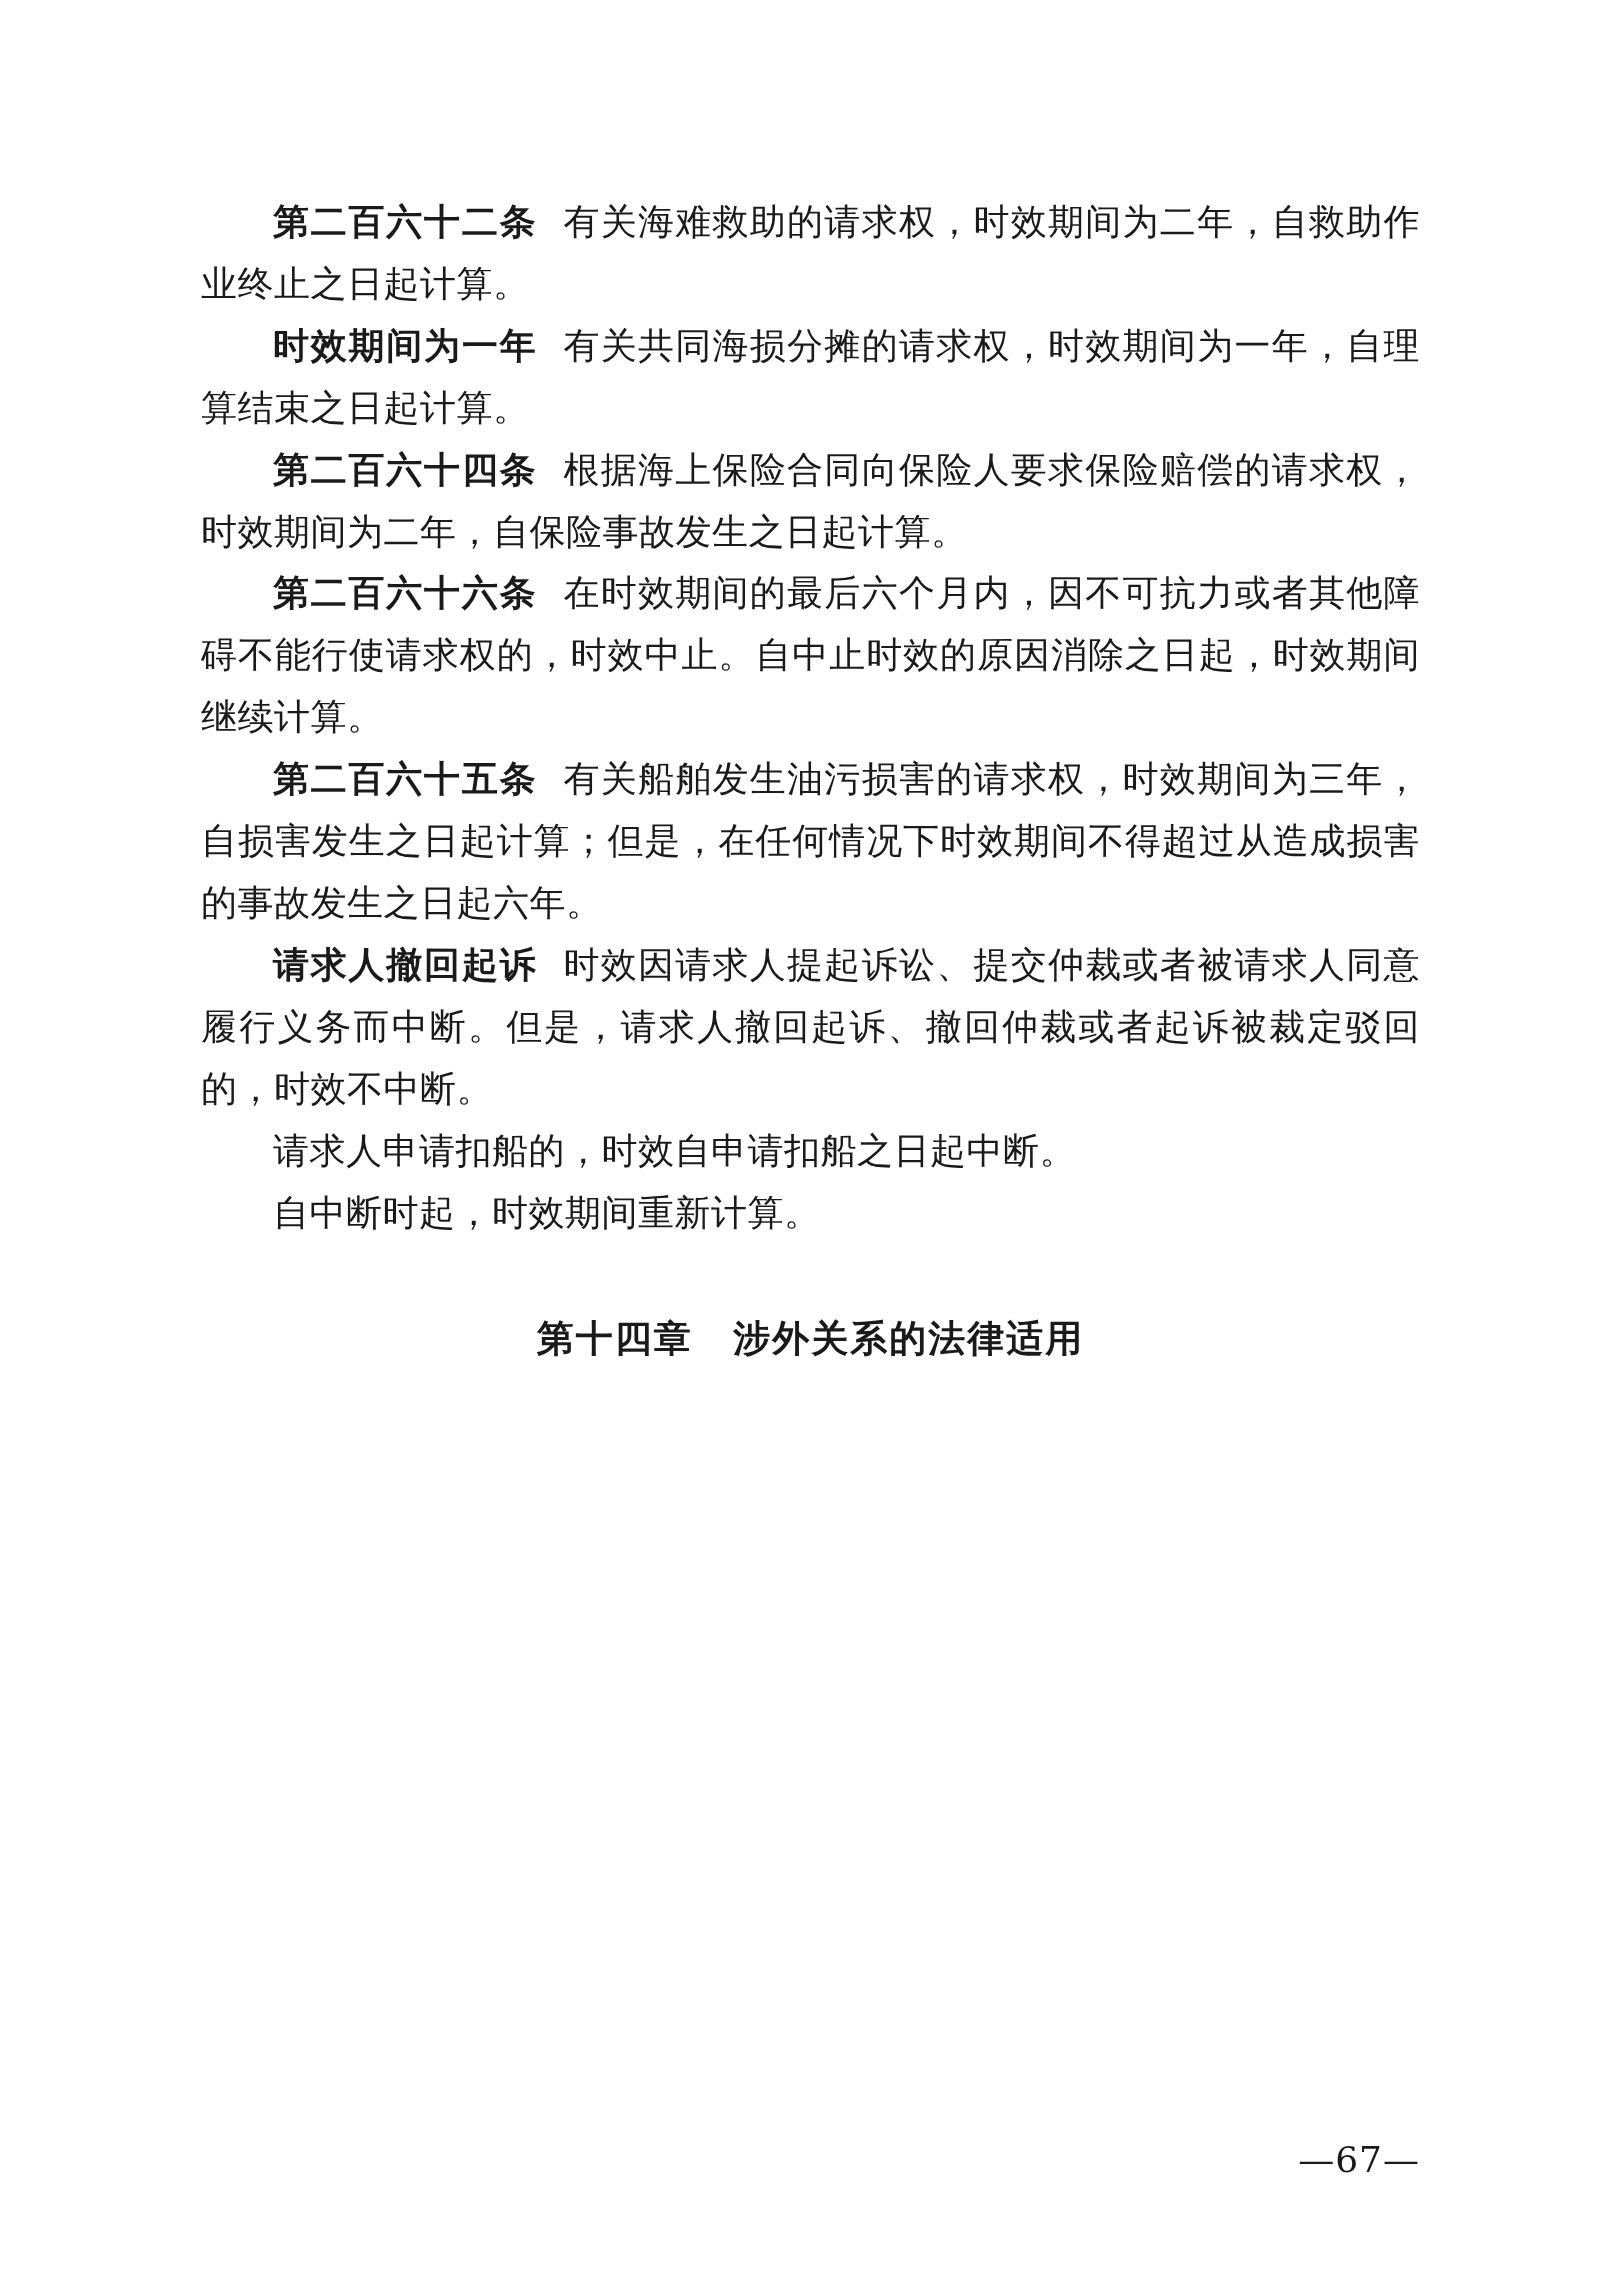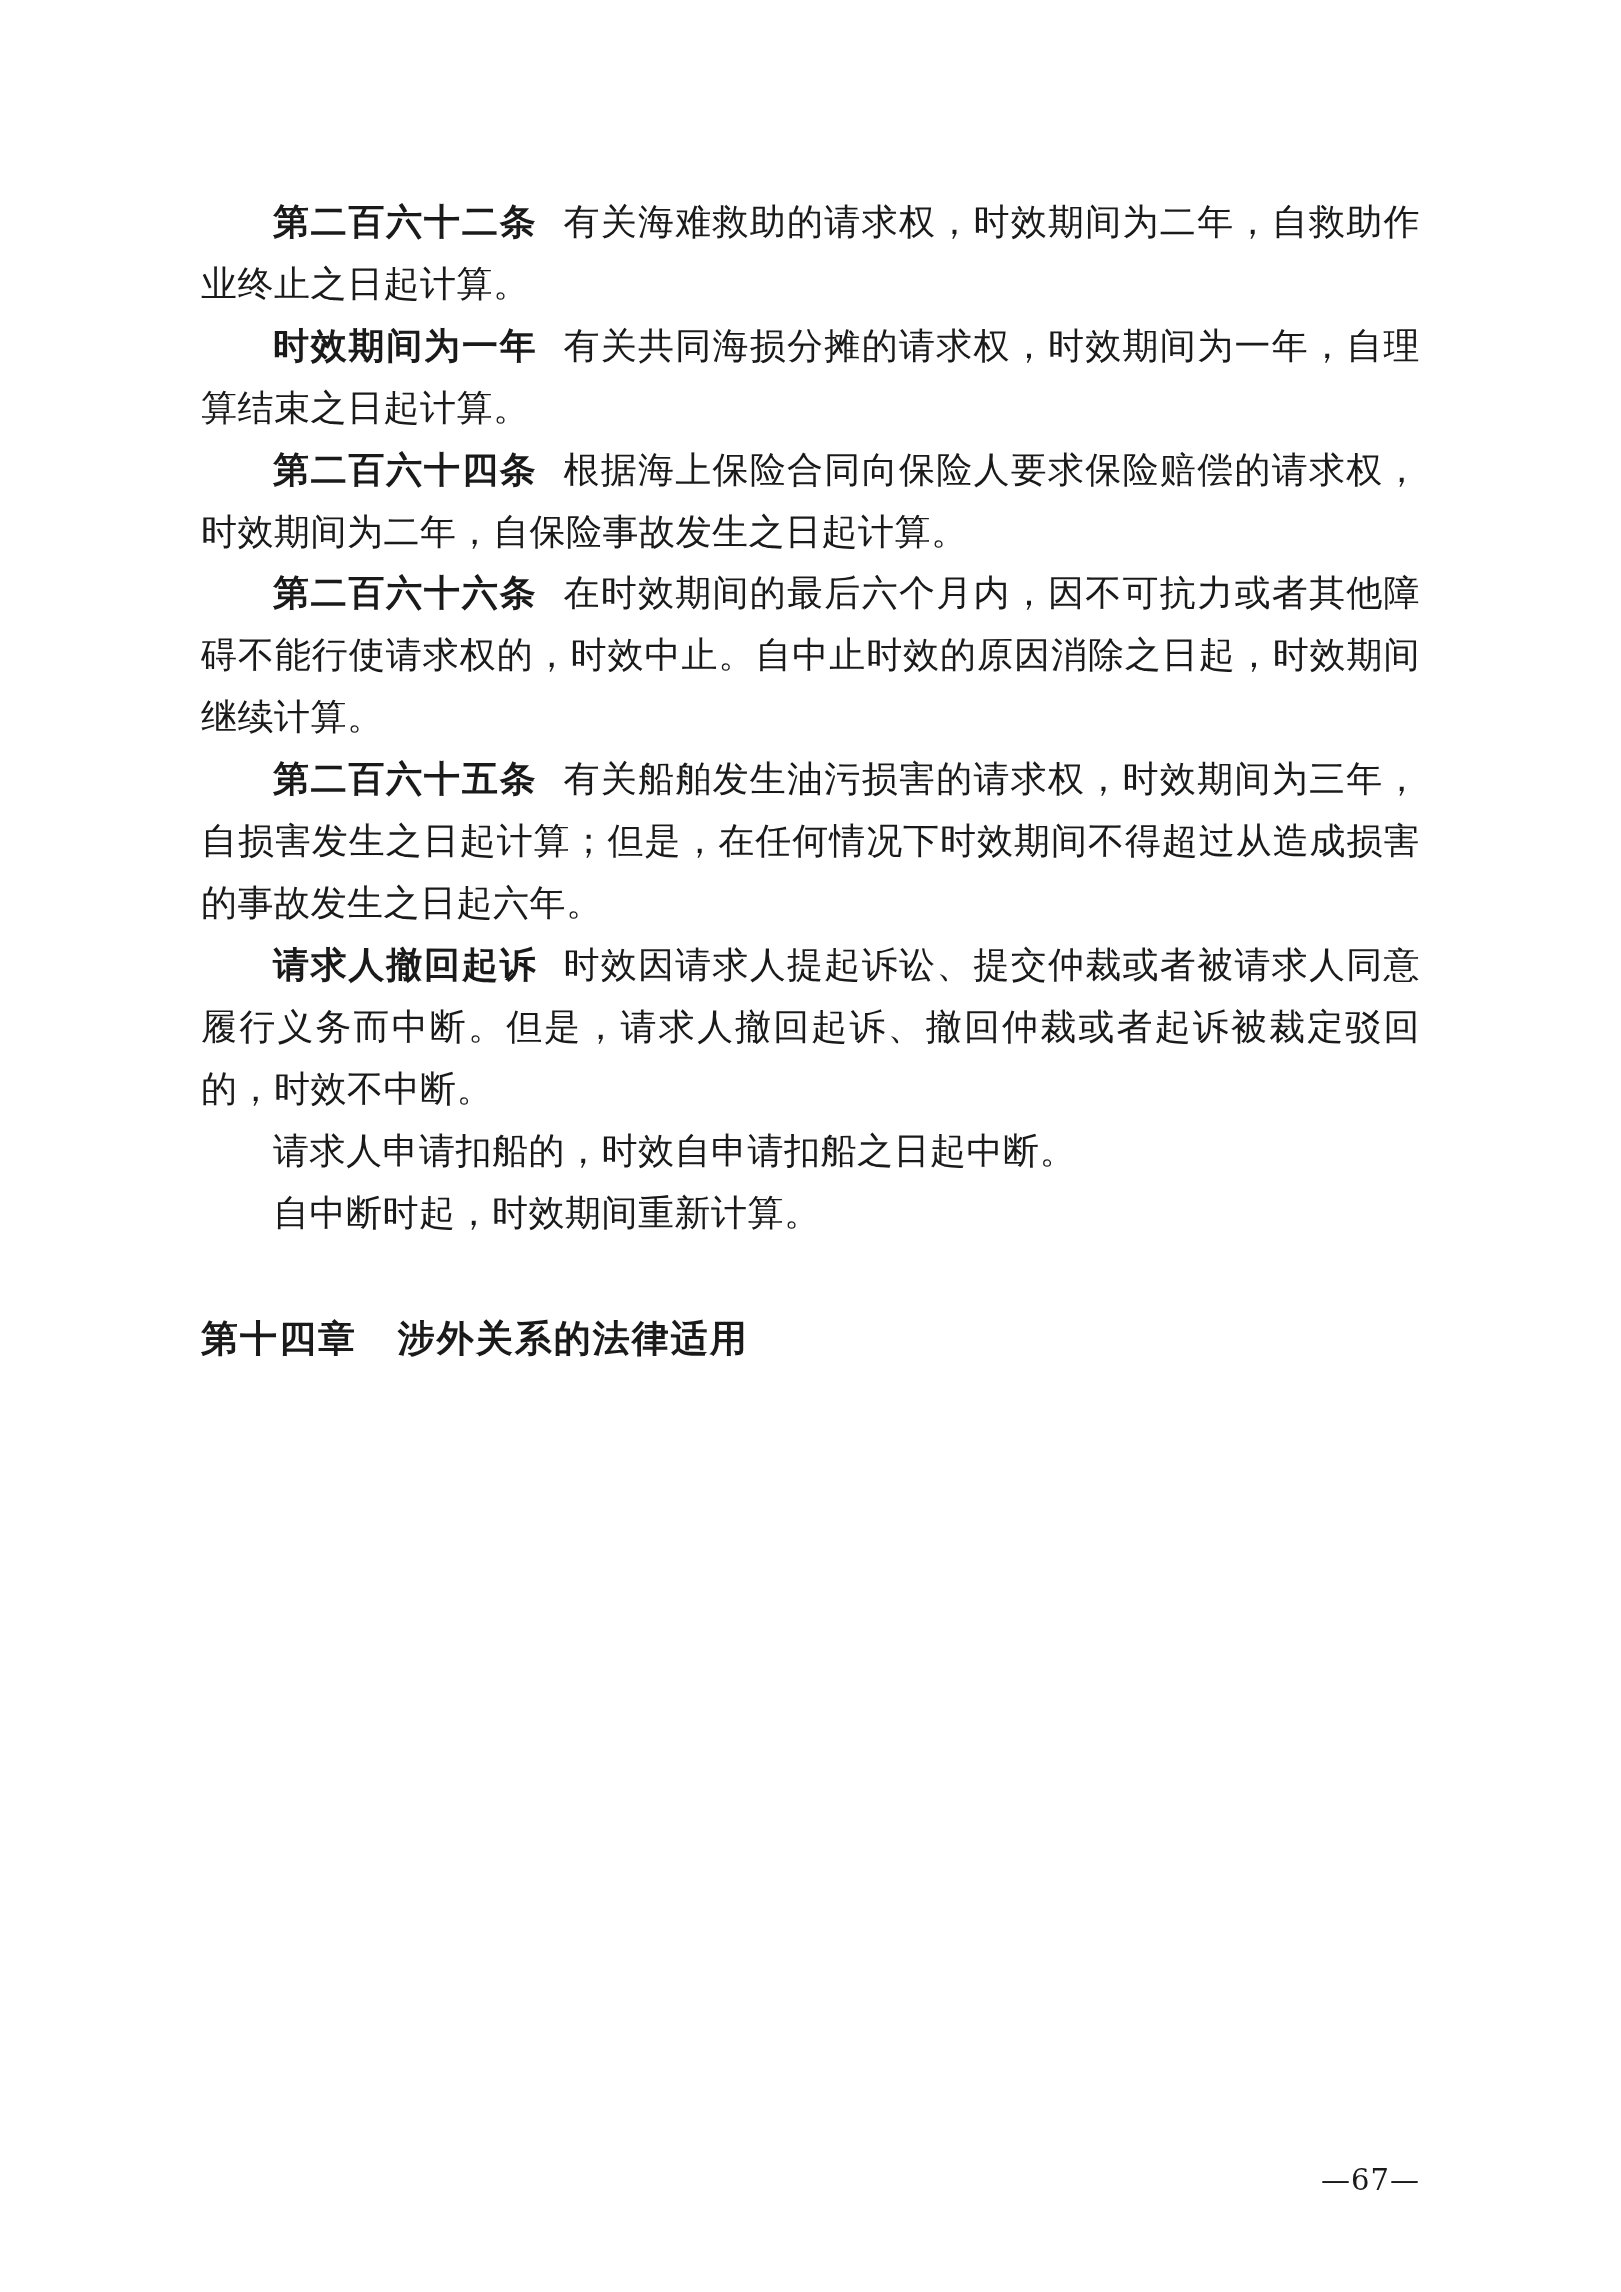--- a/index.html
+++ b/index.html
@@ -39,37 +39,37 @@
   }
   .art-label {
     font-weight: bold;
     letter-spacing: 1px;
   }
   .art-gap {
     display: inline-block;
     width: 0.7em;
   }
   .chapter-heading {
-    text-align: left;
+    text-align: center;
     font-family: "DejaVu Sans", "Liberation Sans", sans-serif;
     font-size: 37px;
     font-weight: bold;
     letter-spacing: 2px;
     margin-top: 71px;
     margin-bottom: 67px;
   }
   .chapter-gap {
     display: inline-block;
     width: 1.1em;
   }
   .page-number {
     position: absolute;
     right: 201px;
-    bottom: 96px;
-    font-size: 29px;
+    bottom: 113px;
+    font-size: 36px;
     font-family: "DejaVu Serif", "Liberation Serif", serif;
     letter-spacing: 1px;
   }
 </style>
 </head>
 <body>
 
 <div class="page">
 
   <div class="body-text">

